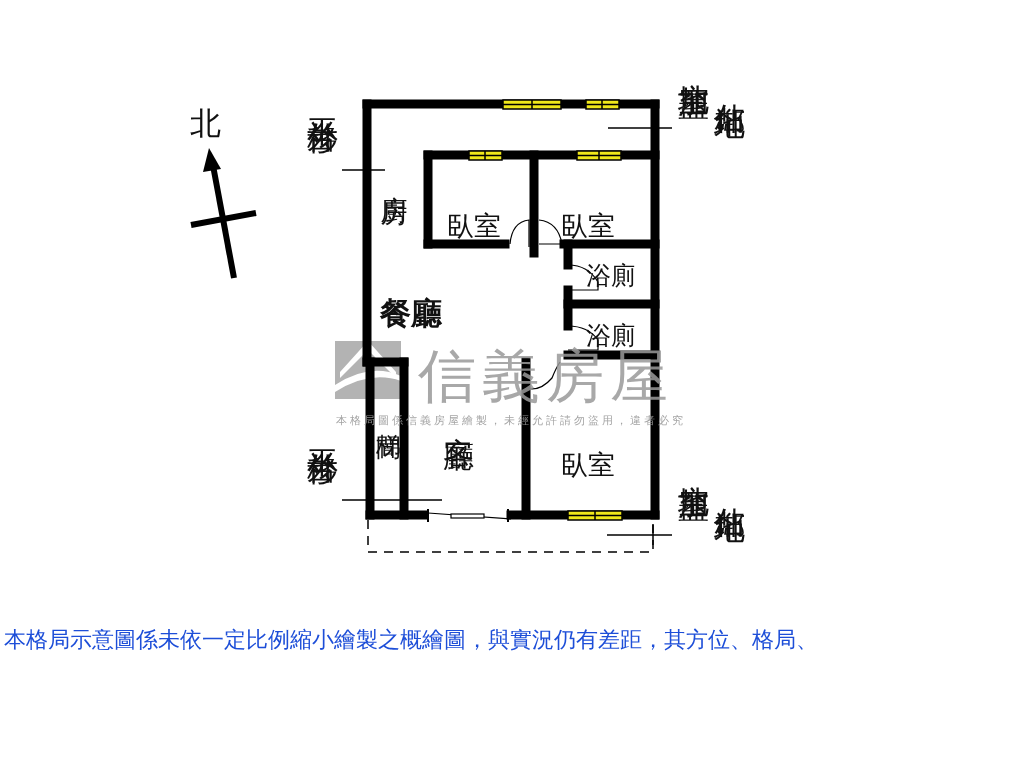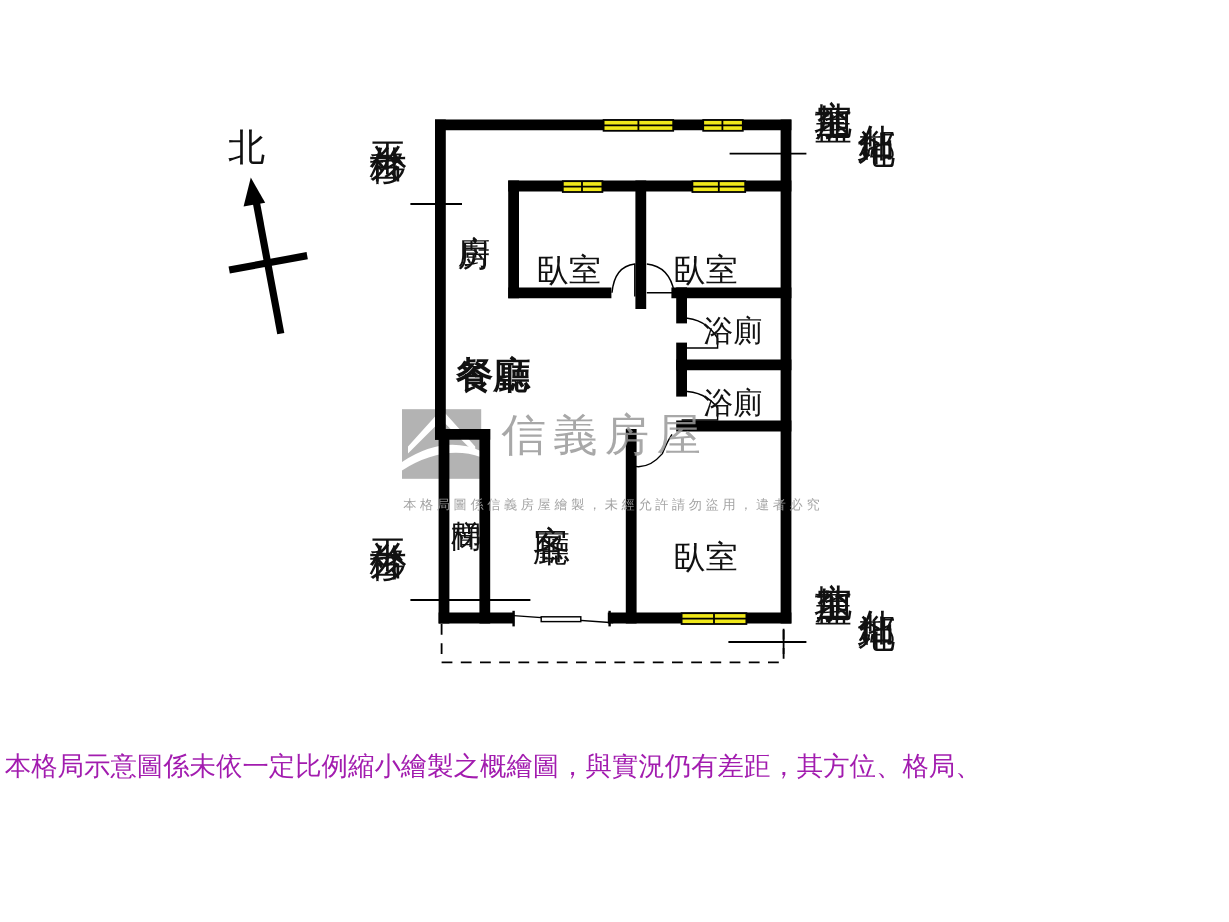--- a/index.html
+++ b/index.html
@@ -3,23 +3,23 @@
 <meta charset="utf-8">
 <style>
   html, body { margin:0; padding:0; background:#ffffff; }
   body { width:1024px; height:768px; position:relative; overflow:hidden; font-family:"DejaVu Serif", serif; }
   #plan { position:absolute; left:0; top:0; }
   .lbl { position:absolute; color:#111; font-family:"DejaVu Serif", serif; line-height:1; }
   .vert { writing-mode: vertical-rl; text-orientation: upright; letter-spacing:2px; }
   .big { font-size:31px; }
   .mid { font-size:27px;margin-top:26px; }
   .sm { font-size:25px; }
-  .wm-main { position:absolute; left:418px; top:338px; font-size:37px; color:#9a9a9a; font-family:"DejaVu Sans", sans-serif; letter-spacing:6px; opacity:0.85; }
+  .wm-main { position:absolute; left:418px; top:338px; font-size:58px; color:#9a9a9a; font-family:"DejaVu Sans", sans-serif; letter-spacing:6px; opacity:0.85; }
   .wm-sub { position:absolute; left:336px; top:413px; font-size:11px; color:#9a9a9a; font-family:"DejaVu Sans", sans-serif; letter-spacing:3px; opacity:0.9; }
-  .note { position:absolute; left:4px; top:625px; width:1020px; font-size:22px; line-height:29px; color:#a21caf; font-family:"DejaVu Serif", serif; }
+  .note { position:absolute; left:4px; top:625px; width:1020px; font-size:22px; line-height:29px; color:#1d4ed8; font-family:"DejaVu Serif", serif; }
   .note div { white-space:nowrap; }
 </style>
 </head>
 <body>
 
 <svg id="plan" width="1024" height="768">
 
   <g opacity="0.75">
     <rect x="335" y="341" width="66" height="58" fill="#9a9a9a"></rect>
     <path d="M335 385 Q370 362 401 376 L401 381 Q370 370 335 392 Z" fill="#ffffff"></path>

